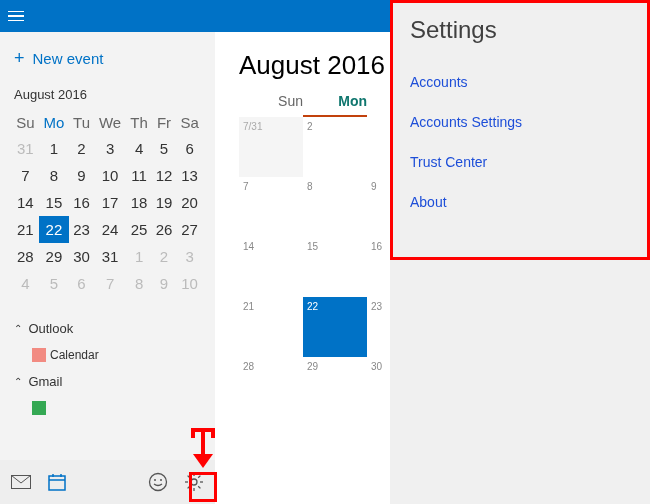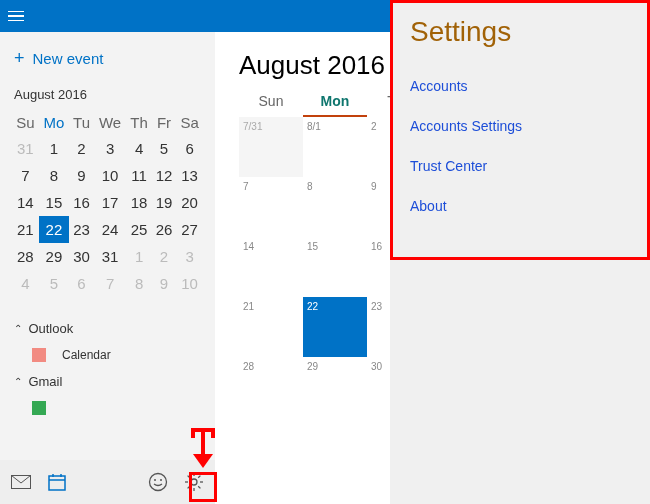--- a/index.html
+++ b/index.html
@@ -27,41 +27,41 @@
   .mini-cal .mc-title { font-size: 13px; padding: 4px 0 8px 2px; color: #333; }
   .mini-cal table { width: 100%; border-collapse: collapse; font-size: 15px; text-align: center; }
   .mini-cal th { font-weight: 400; color: #666; padding: 4px 0; }
   .mini-cal th.today-col { color: #0072c6; }
   .mini-cal td { padding: 5px 0; color: #333; cursor: pointer; }
   .mini-cal td.dim { color: #bbb; }
   .mini-cal td.selected { background: #0072c6; color: #fff; }
   .accounts { padding: 10px 14px 0; font-size: 13px; }
   .acct-head { display: flex; align-items: center; gap: 6px; padding: 6px 0; cursor: pointer; color: #333; }
   .acct-head .caret { font-size: 10px; }
-  .cal-item { display: flex; gap: 16px; padding: 6px 0 6px 18px; }
+  .cal-item { display: flex; gap: 4px; padding: 6px 0 6px 18px; }
   .cal-item .sw { width: 14px; height: 14px; background: #f28b82; }
   .email-text { font-size: 12px; color: #333; }
   .sidebar-bottom { position: absolute; bottom: 0; left: 0; right: 0; height: 44px; background: #eee; display: flex; align-items: center; padding: 0 10px; gap: 14px; }
   .sidebar-bottom .icon { width: 22px; height: 22px; display: flex; align-items: center; justify-content: center; cursor: pointer; color: #555; }
   .sidebar-bottom .spacer { flex: 1; }
 
   
   .main { flex: 1; background: #fff; display: flex; flex-direction: column; padding: 10px 0 0 24px; }
   .main .big-title { font-size: 26px; font-weight: 300; padding: 8px 0 12px; }
   .dow-row { display: flex; }
-  .dow-cell { width: 64px; text-align: center; font-size: 14px; color: #666; padding-bottom: 6px; }
+  .dow-cell { width: 64px; text-align: right; font-size: 14px; color: #666; padding-bottom: 6px; }
   .dow-cell.today { color: #0f766e; border-bottom: 2px solid #c2410c; font-weight: bold; }
   .week-row { display: flex; height: 60px; }
   .day-cell { width: 64px; font-size: 10px; color: #888; padding: 4px 0 0 4px; position: relative; }
   .day-cell.prev { background: #f5f5f5; color: #aaa; }
   .day-cell.today-cell { background: #0072c6; color: #fff; }
 
   
   .settings-panel { position: absolute; top: 0; right: 0; width: 260px; height: 100%; background: #f0f0f0; padding: 16px 20px; }
-  .settings-panel h2 { font-size: 28px; font-weight: 300; color: #a16207; margin-bottom: 18px; }
+  .settings-panel h2 { font-size: 24px; font-weight: 300; color: #404040; margin-bottom: 18px; }
   .settings-panel .sitem { font-size: 14px; color: #1d4ed8; padding: 12px 0; cursor: pointer; }
 
   
   .callout { position: absolute; border: 3px solid #f00; pointer-events: none; }
   .callout.big { top: 0; right: 0; width: 260px; height: 260px; }
   .callout.small { bottom: 2px; left: 189px; width: 28px; height: 30px; }
   .arrow { position: absolute; bottom: 36px; left: 189px; pointer-events: none; }
 </style>
 </head>
 <body>
@@ -231,21 +231,20 @@
     <div class="main">
       <div class="big-title">August 2016</div>
       <div class="dow-row" id="main-dow">
           <div class="dow-cell">Sun</div>
           <div class="dow-cell today">Mon</div>
           <div class="dow-cell">Tue</div>
         </div>
       <div id="main-weeks">
           <div class="week-row">
             <div class="day-cell prev">7/31</div>
-            <div class="day-cell">8/1</div>
             <div class="day-cell">2</div>
           </div>
           <div class="week-row">
             <div class="day-cell">7</div>
             <div class="day-cell">8</div>
             <div class="day-cell">9</div>
           </div>
           <div class="week-row">
             <div class="day-cell">14</div>
             <div class="day-cell">15</div>

